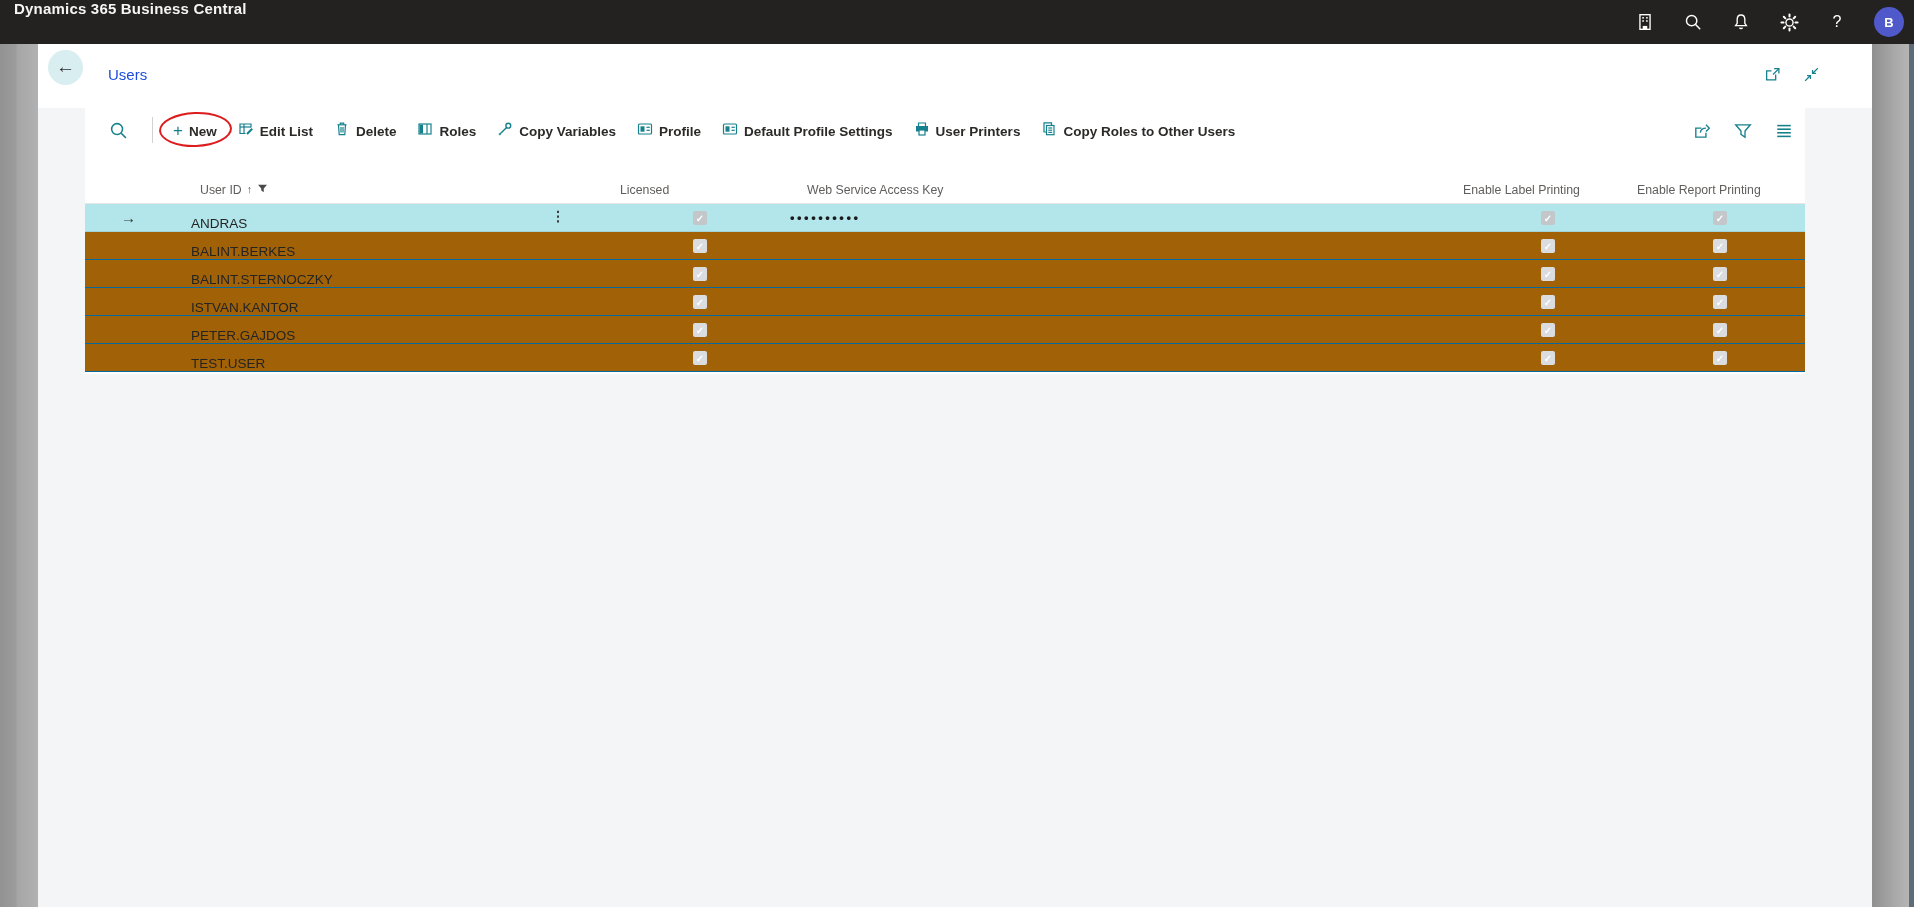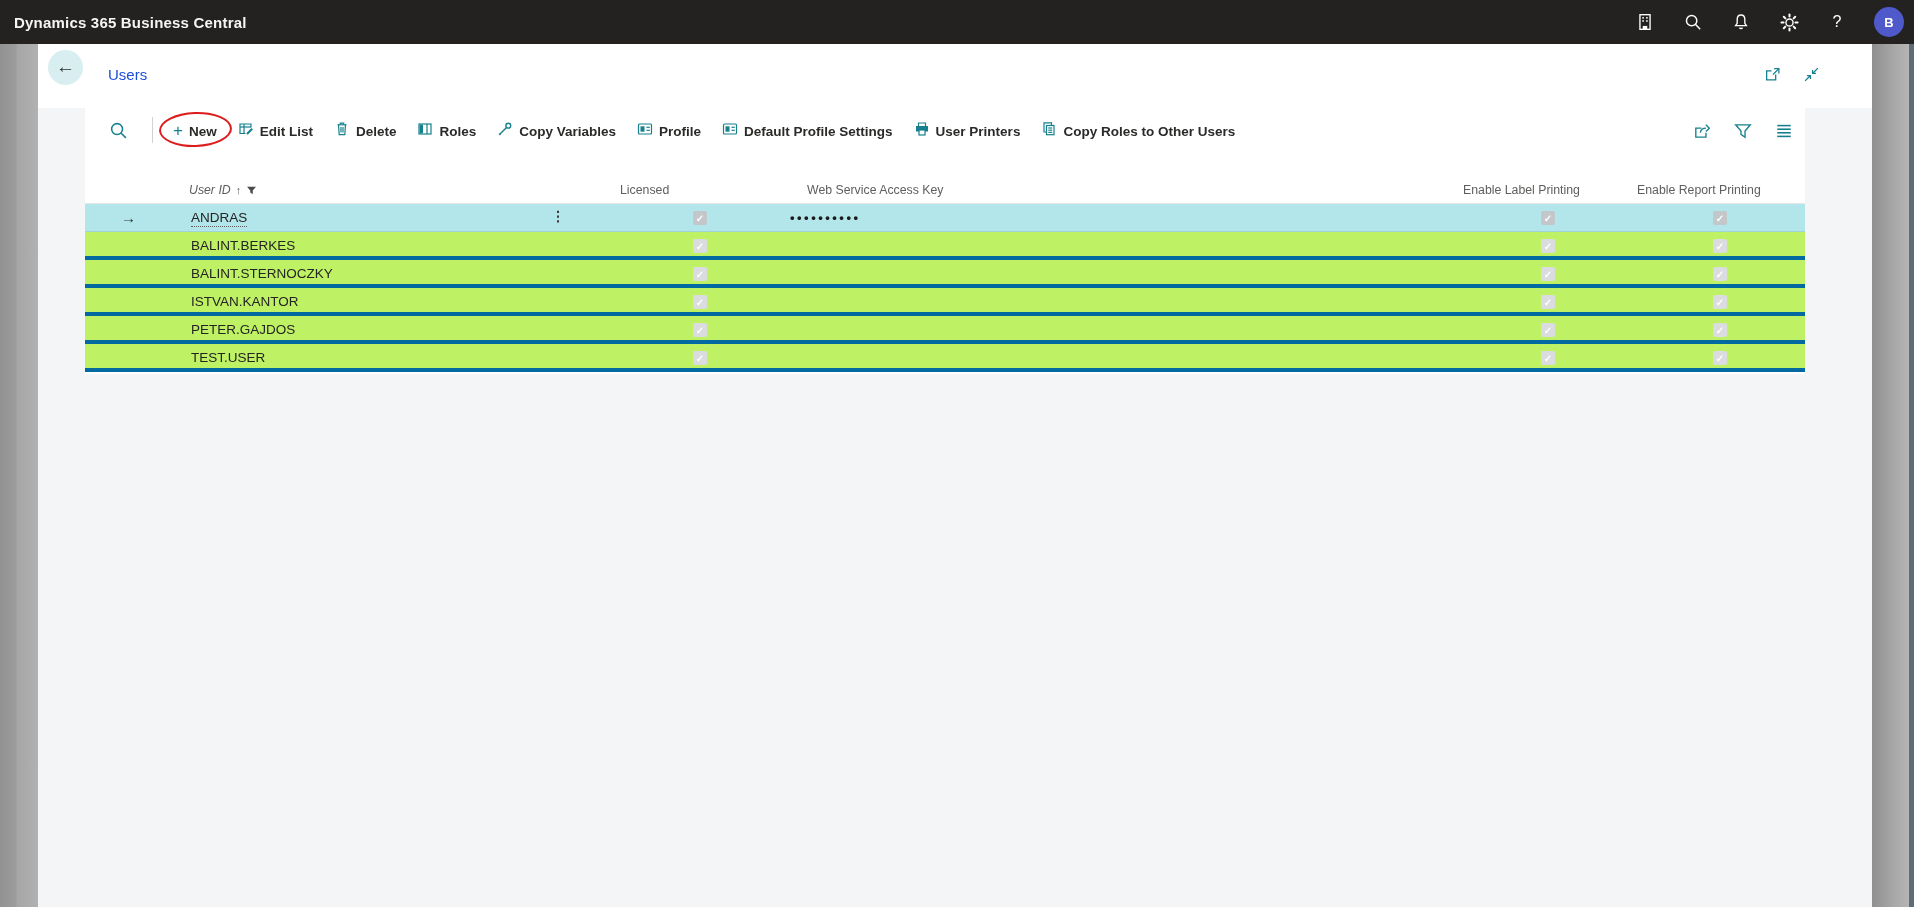--- a/index.html
+++ b/index.html
@@ -2,21 +2,21 @@
 <html><head>
 <meta charset="utf-8">
 <style>
   * { margin:0; padding:0; box-sizing:border-box; }
   html,body { width:1914px; height:907px; overflow:hidden; background:#f4f5f7;
               font-family:"Liberation Sans", sans-serif; }
   .screen { position:absolute; inset:0; width:1914px; height:907px; }
 
   
   .topbar { position:absolute; left:0; top:0; width:1914px; height:44px;
-            background:#232221; display:flex; align-items:center; }
+            background:#232221; display:flex; align-items:flex-start; }
   .topbar-title { color:#f5f5f5; font-size:15px; font-weight:bold; margin-left:14px; letter-spacing:.2px; }
   .topbar-icons { position:absolute; right:10px; top:0; height:44px; display:flex; align-items:center; gap:26px; }
   .tb-ic { width:22px; height:22px; display:flex; align-items:center; justify-content:center; cursor:pointer; }
   .tb-ic svg { display:block; }
   .help-q { color:#ffffff; font-size:16px; font-weight:400; }
   .avatar { width:30px; height:30px; border-radius:50%; background:#5059c9; color:#fff;
             font-size:13px; font-weight:bold; display:flex; align-items:center; justify-content:center; cursor:pointer; }
 
   
   .strip { position:absolute; top:44px; height:863px; }
@@ -48,31 +48,31 @@
   .action { display:flex; align-items:center; gap:6px; cursor:pointer; white-space:nowrap; }
   .action .lbl { font-size:13.5px; color:#2b2a29;font-weight:bold; }
   .plus { color:#16808d; font-size:17px; font-weight:400; line-height:1; margin-top:-1px; }
   .ab-right { position:absolute; right:12px; top:0; height:38px; display:flex; align-items:center; gap:23px; }
   .ab-right span { cursor:pointer; display:flex; }
 
   
   .thead { position:absolute; left:0; top:70px; width:1720px; height:26px;
            border-bottom:1px solid #e6e6e6; font-size:12.3px; color:#605e5c; }
   .thead .h { position:absolute; top:5px; white-space:nowrap; }
-  .h-userid { left:104px; display:flex; align-items:center; gap:5px; cursor:pointer;font-style:italic; }
+  .h-userid { left:115px; display:flex; gap:5px; cursor:pointer; }
   .sort-asc { font-size:11px; color:#605e5c; }
   .h-licensed { left:535px; } .h-wsak { left:722px; }
   .h-elp { left:1378px; } .h-erp { left:1552px; }
 
   .rows { position:absolute; left:0; top:96px; width:1720px; }
-  .row { position:relative; width:1720px; height:28px; border-bottom:4px solid #0369a1; background:#bef264; }
+  .row { position:relative; width:1720px; height:28px; border-bottom:1px solid #0369a1; background:#a16207; }
   .row.selected { background:#b2e6ea; border-bottom:1px solid #9fd4d9; }
   .cell-arrow { display:none; position:absolute; left:36px; top:5px; font-size:15px; color:#323130; }
   .row.selected .cell-arrow { display:block; }
-  .cell-userid { position:absolute; left:106px; top:6px; font-size:13.5px; color:#252423; white-space:nowrap; }
+  .cell-userid { position:absolute; left:106px; top:12px; font-size:13.5px; color:#252423; white-space:nowrap; }
   .row.selected .cell-userid { border-bottom:1px dotted #5a5a5a; padding-bottom:1px; }
   .cell-menu { display:none; position:absolute; left:466px; top:4px; font-size:14px; font-weight:bold;
                color:#3b3b3b; letter-spacing:0; cursor:pointer; }
   .row.selected .cell-menu { display:block; }
   .cell-wsak { position:absolute; left:705px; top:6px; font-size:13px; font-weight:bold; color:#1c1c1c;
                letter-spacing:2.5px; white-space:nowrap; }
   .cb { position:absolute; top:7px; width:14px; height:14px; border-radius:2px; background:transparent;
         display:flex; align-items:center; justify-content:center;
         color:#ffffff; font-size:10px; font-weight:bold; }
   .cb.checked { background:#dadcdf; }

